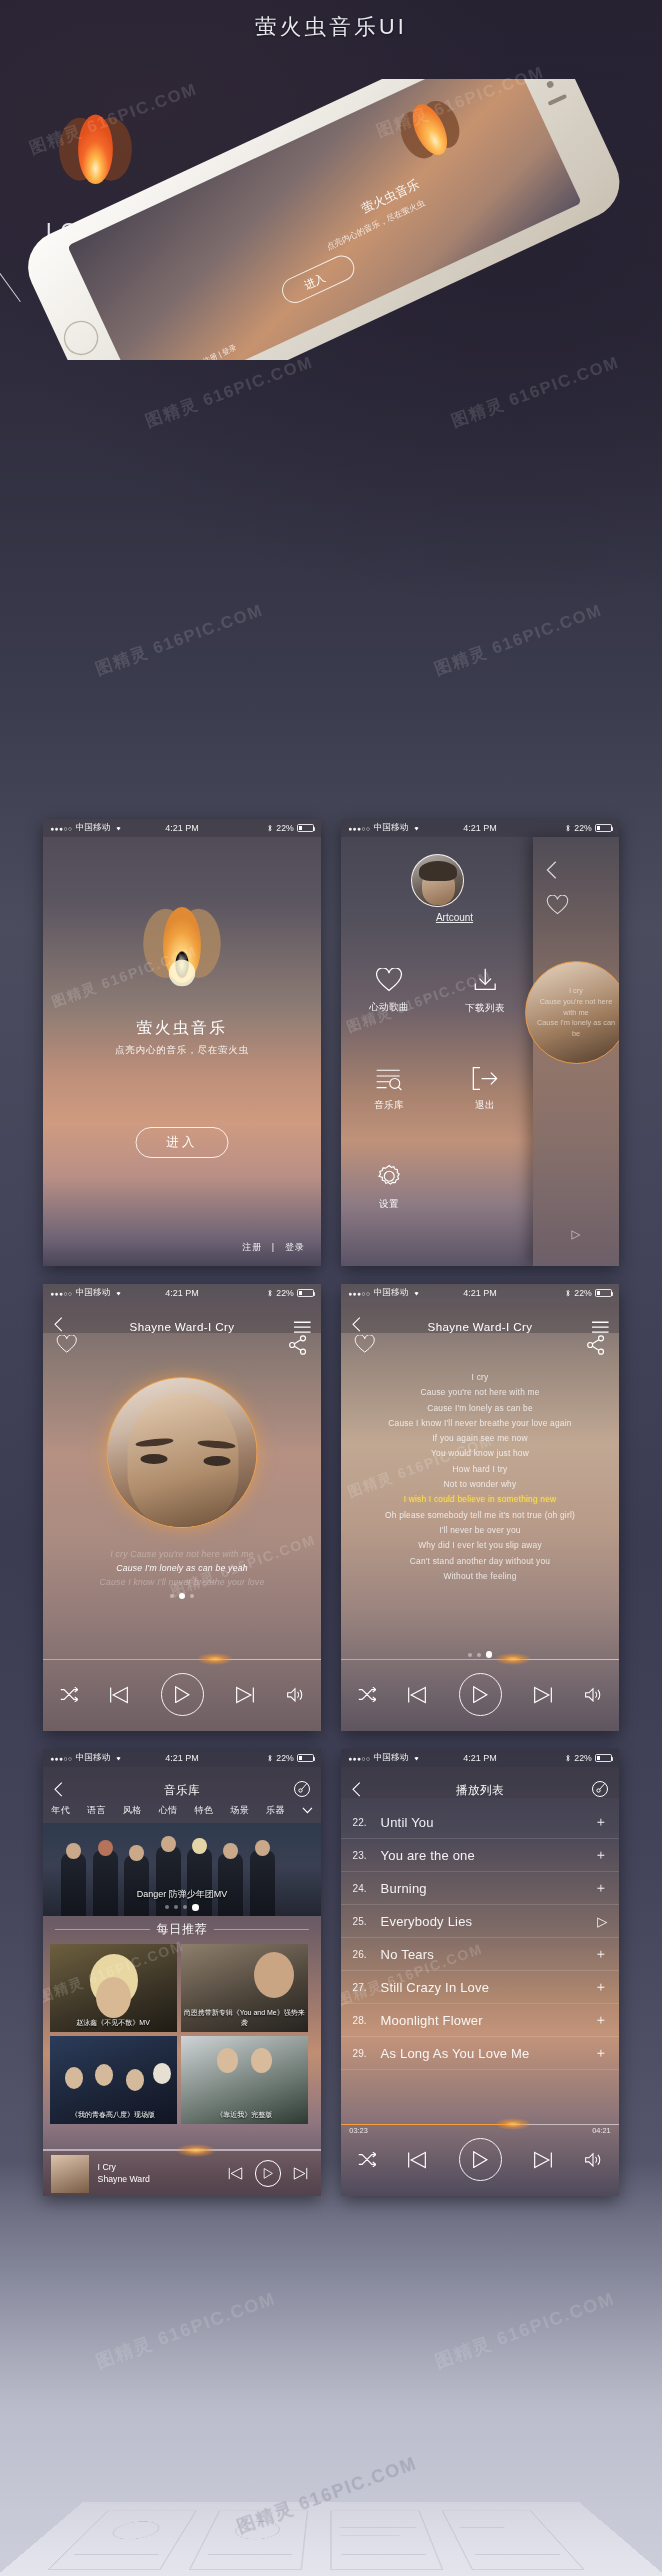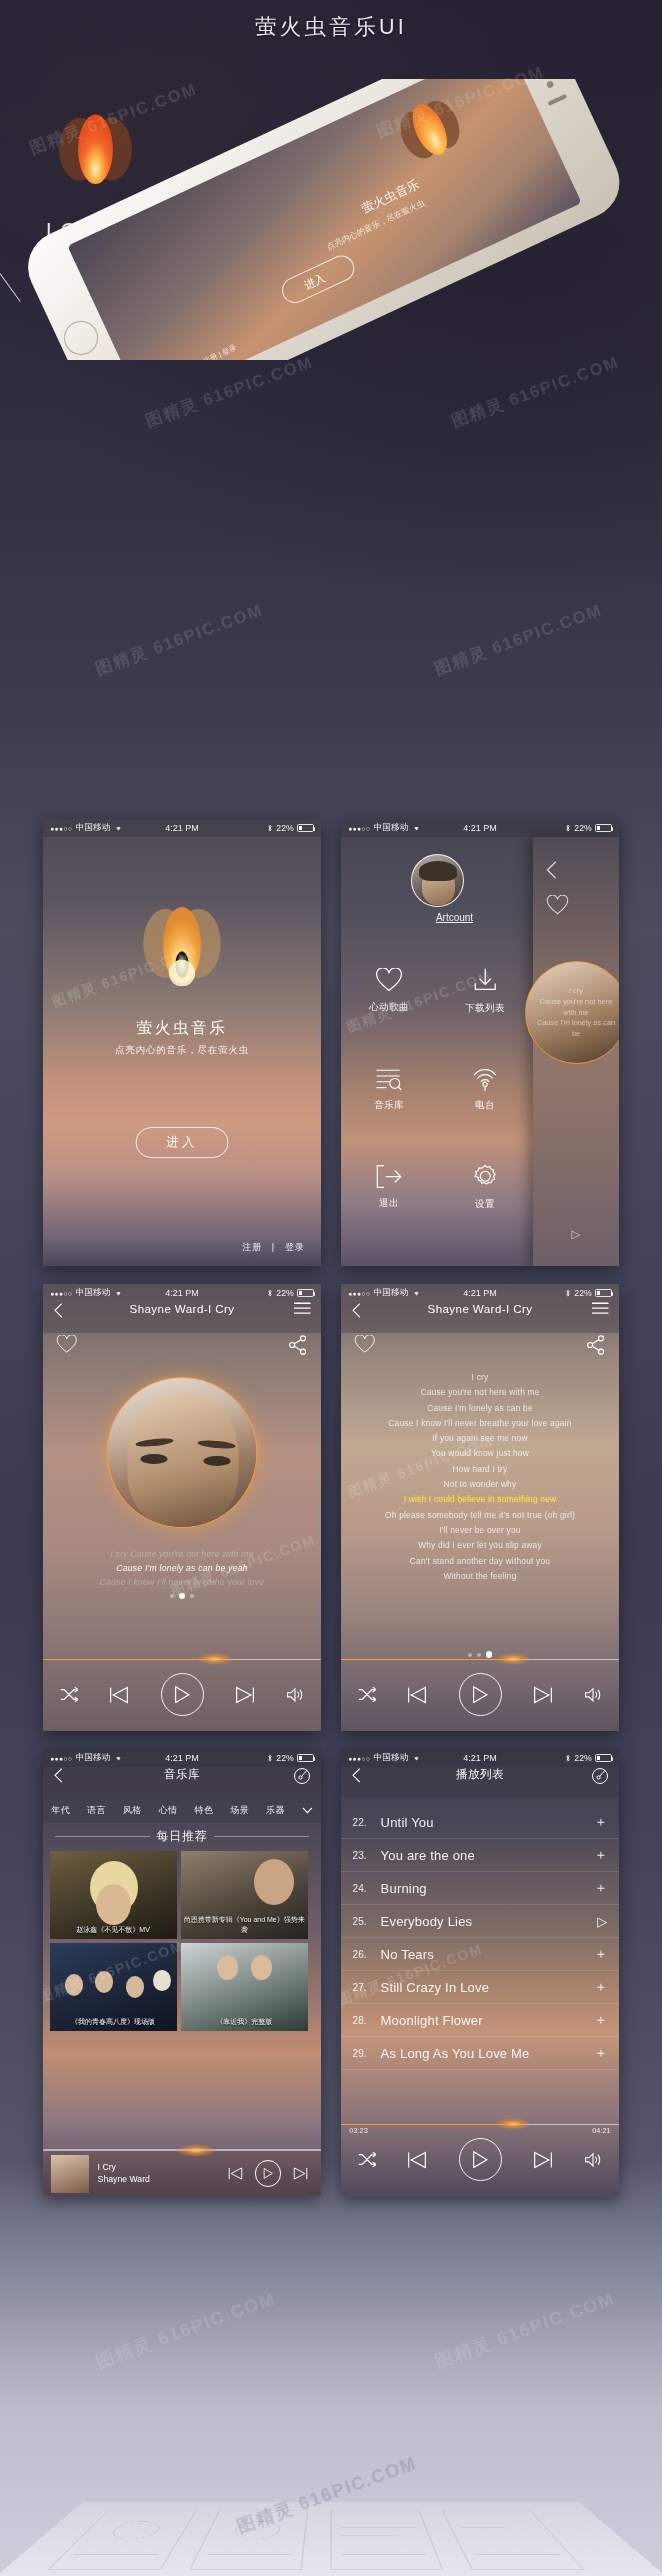--- a/index.html
+++ b/index.html
@@ -100,21 +100,21 @@
   .s2 .cell .lb{ font-size:9.5px; color:rgba(255,255,255,.95); letter-spacing:0.4px;}
   .s2 .peek{
     position:absolute; right:0; top:18px; width:86px; bottom:0;
     background:linear-gradient(180deg,rgba(80,76,86,.95),rgba(150,120,105,.9) 45%,rgba(110,96,104,.95));
     box-shadow:-5px 0 13.2px rgba(0,0,0,.35);
   }
   .s2 .peek .ph-title{position:absolute;left:0;right:0;top:149px;text-align:center;font-size:7.4px;color:rgba(255,255,255,.55);line-height:10.8px;}
   
   .s3{ background:linear-gradient(180deg,#6c6269 0%,#8d7b74 18%,#b59183 38%,#a98b80 58%,#917a78 76%,#6e5f63 100%); }
   .navbar{
-    position:relative; height:31px; display:flex; align-items:flex-start; padding:0 10px;
+    position:relative; height:31px; display:flex; align-items:flex-end; padding:0 10px;
     background:rgba(60,56,64,.38); z-index:5;
   }
   .navbar .nb-title{ position:absolute; left:0; right:0; text-align:center; font-size:11.6px; color:#fff; font-weight:300; letter-spacing:0.4px;}
   .navbar .nb-ic{ z-index:2; }
   .navbar .nb-right{ margin-left:auto; z-index:2; }
   .iconrow{ position:absolute; left:0; right:0; top:51px; display:flex; justify-content:space-between; padding:0 13.2px; z-index:4;}
   .s3 .disc{
     position:absolute; left:50%; top:93px; transform:translateX(-50%);
     width:151px; height:151px; border-radius:50%;
     border:1.7px solid #f0a24a;
@@ -373,28 +373,20 @@
         <div class="cell">
           <svg width="28" height="25" viewBox="0 0 34 30">
               <path d="M2 5 h28 M2 12 h28 M2 19 h16 M2 26 h12" stroke="#fff" stroke-width="1.4" fill="none"></path>
               <circle cx="24" cy="21" r="6" fill="none" stroke="#fff" stroke-width="1.4"></circle>
               <path d="M28.5 25.5 L32 29" stroke="#fff" stroke-width="1.4"></path>
             </svg>
           <span class="lb">音乐库</span>
         </div>
         <div class="cell">
           <svg width="30" height="25" viewBox="0 0 36 30">
-              <path d="M5 11 A16 16 0 0 1 31 11 M9 15 A11 11 0 0 1 27 15 M13 19 A6 6 0 0 1 23 19" fill="none" stroke="#fff" stroke-width="1.4"></path>
-              <circle cx="18" cy="22" r="2.6" fill="none" stroke="#fff" stroke-width="1.4"></circle>
-              <path d="M18 25 v5" stroke="#fff" stroke-width="1.4"></path>
-            </svg>
-          <span class="lb">电台</span>
-        </div>
-        <div class="cell">
-          <svg width="30" height="25" viewBox="0 0 36 30">
               <path d="M12 2 H4 v26 h8" fill="none" stroke="#fff" stroke-width="1.5"></path>
               <path d="M14 15 h18 M25 8 l7 7 l-7 7" fill="none" stroke="#fff" stroke-width="1.5"></path>
             </svg>
           <span class="lb">退出</span>
         </div>
         <div class="cell">
           <svg width="26.5" height="26.5" viewBox="0 0 32 32">
               <path d="M16 3 l2.4 2.2 3.1-.8 1.3 3 3.1.8-.3 3.2 2.4 2.1-1.8 2.7 1 3.1-3 1.3-1 3.1-3.2-.3-2.4 2.1-2.6-1.9-3.1 1-1.3-3-3.1-1 .3-3.2L3.6 16l1.9-2.6-1-3.1 3-1.3 1-3.1 3.2.3z" fill="none" stroke="#fff" stroke-width="1.4"></path>
               <circle cx="16" cy="16" r="6" fill="none" stroke="#fff" stroke-width="1.4"></circle>
             </svg>
@@ -634,20 +626,50 @@
         <span>语言</span>
         <span>风格</span>
         <span>心情</span>
         <span>特色</span>
         <span>场景</span>
         <span>乐器</span>
         <svg width="10.8" height="7.4" viewBox="0 0 13 9">
             <path d="M1 1 L6.5 7 L12 1" fill="none" stroke="#fff" stroke-width="1.4"></path>
           </svg>
       </div>
+      <div class="banner">
+        <div class="bandfig" style="left:18px">
+            <div class="bhead"></div>
+          </div>
+        <div class="bandfig" style="left:50px;height:66px">
+            <div class="bhead" style="background:#b4735a"></div>
+          </div>
+        <div class="bandfig" style="left:81px;height:61px">
+            <div class="bhead"></div>
+          </div>
+        <div class="bandfig" style="left:113px;height:70px">
+            <div class="bhead"></div>
+          </div>
+        <div class="bandfig" style="left:144px;height:68px">
+            <div class="bhead" style="background:#e3d5a8"></div>
+          </div>
+        <div class="bandfig" style="left:175px;height:63px">
+            <div class="bhead"></div>
+          </div>
+        <div class="bandfig" style="left:207px;height:66px">
+            <div class="bhead"></div>
+          </div>
+        <div class="bcap">Danger 防弹少年团MV</div>
+        <div class="pagedots">
+            <i></i>
+            <i></i>
+            <i></i>
+            <i class="on"></i>
+          </div>
+      </div>
       <div class="sec-title">
         <span class="ln"></span>
         <span class="tx">每日推荐</span>
         <span class="ln"></span>
       </div>
       <div class="cards">
         <div class="card c1">
           <div class="figh" style="left:40px;top:10px;width:48px;height:53px;background:#e8d7a0"></div>
           <div class="figh" style="left:46px;top:33px;width:35px;height:41px;background:#d9b994"></div>
           <div class="cap">赵泳鑫《不见不散》MV</div>

